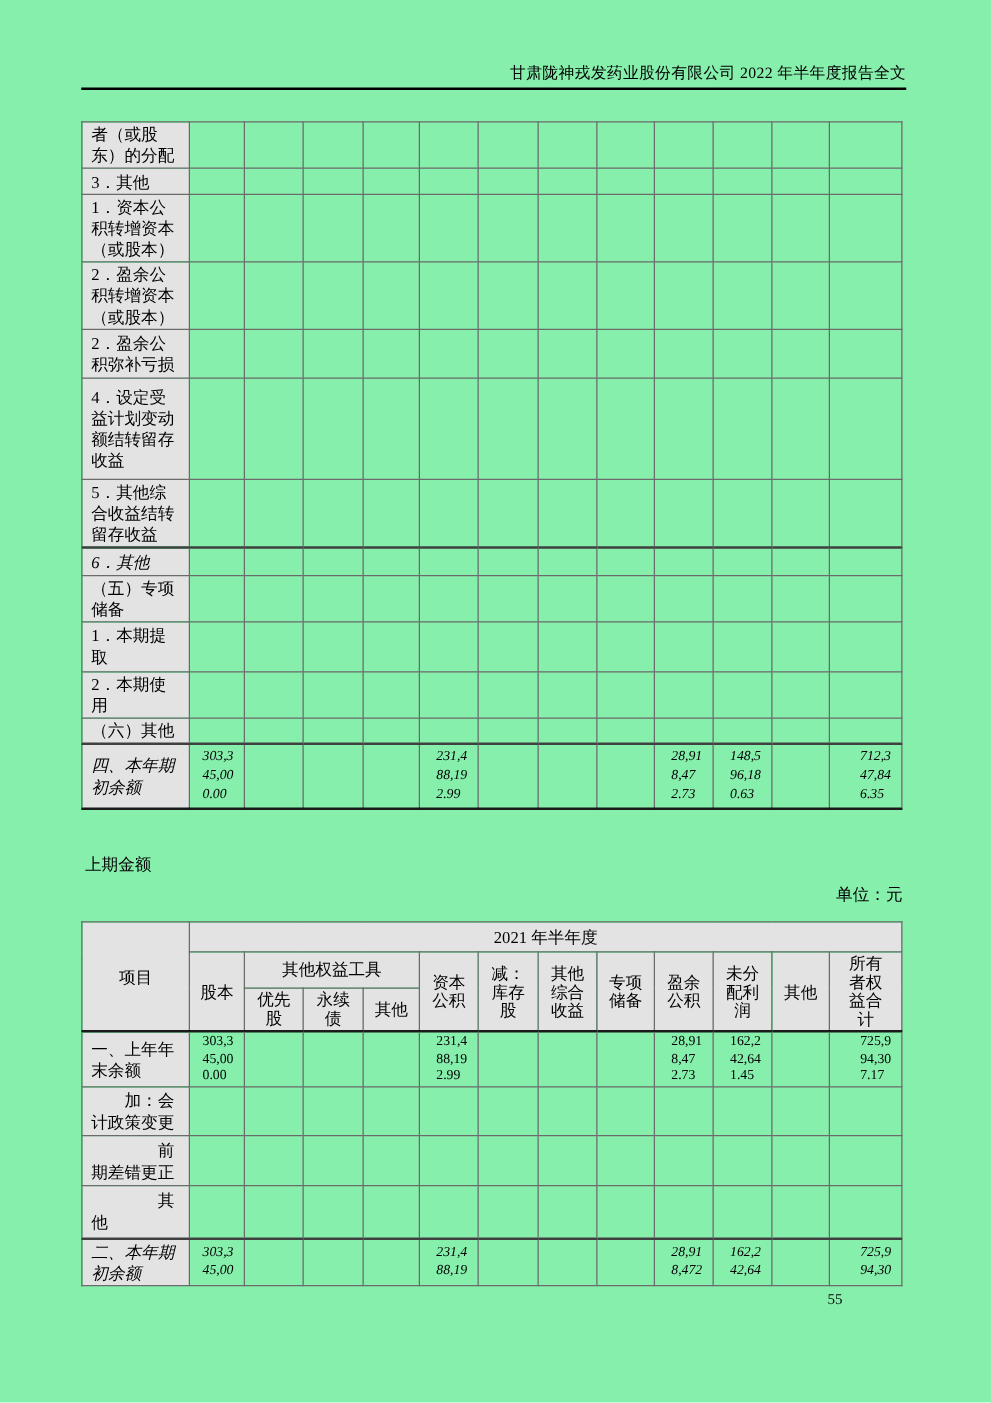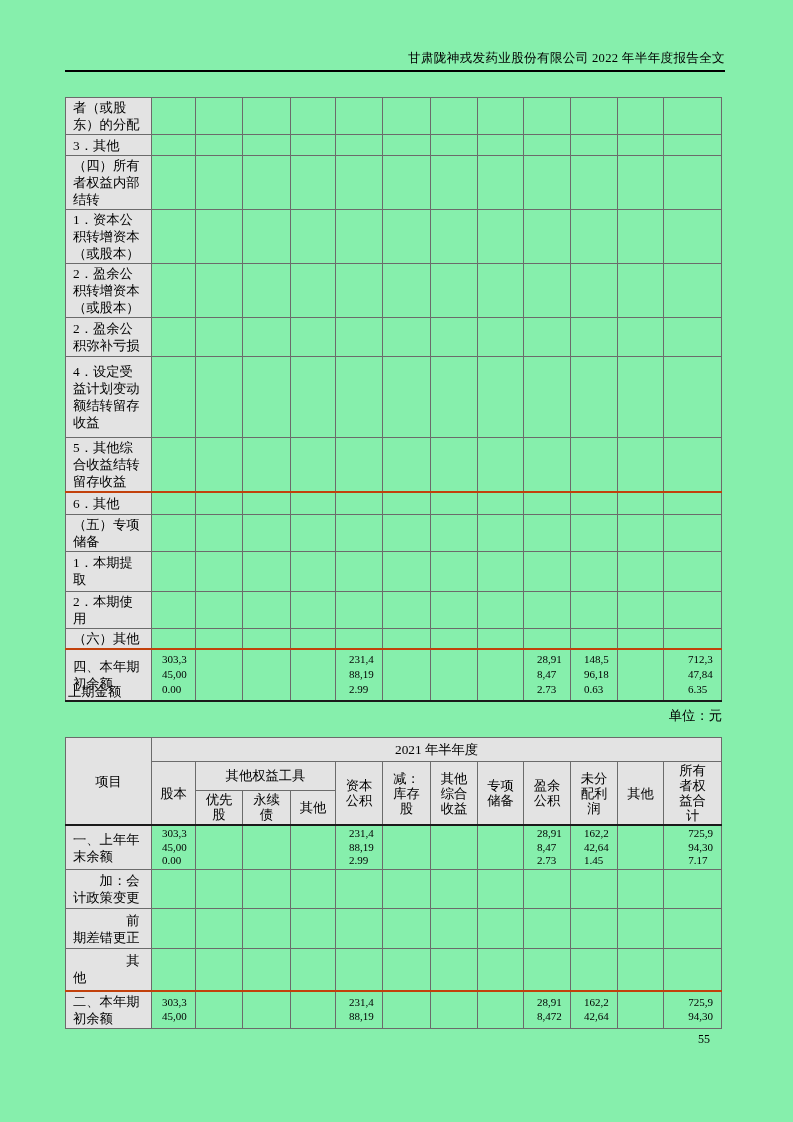--- a/index.html
+++ b/index.html
@@ -29,25 +29,25 @@
     text-align:center; vertical-align:middle; padding:1px 5px;
   }
   .hdr th.tight { padding-left:12px; padding-right:12px; }
   td.num { text-align:right; padding:1px 6px 1px 2px; vertical-align:middle; }
   .numwrap {
     display:inline-block; width:27px; word-break:break-all;
     text-align:left; font-size:11px; font-family:"Liberation Serif", serif;
   }
   #t1 .numwrap { line-height:15px; }
   #t2 .numwrap { line-height:13.5px; }
-  tr.tt > td { border-top:2px solid #c2410c; }
+  tr.tt > td { border-top:2px solid #404040;font-style:italic; }
   #t2 tbody tr:first-child > td { border-top:2px solid #1a1a1a; }
   .section-label { position:absolute; left:68px; top:683px; font-size:13.3px; }
   .unit-label    { position:absolute; left:65px; width:657px; top:707px; text-align:right; font-size:13.3px; }
-  .page-number   { position:absolute; left:640px; width:70px; top:1032px; text-align:right; font-size:12px; }
+  .page-number   { position:absolute; left:604px; width:70px; top:1032px; text-align:right; font-size:12px; }
 </style>
 </head>
 <body>
 
 <div class="page">
 
   <div class="doc-header">甘肃陇神戎发药业股份有限公司 2022 年半年度报告全文</div>
   <div class="header-rule"></div>
 
   <table id="t1">
@@ -77,35 +77,20 @@
           <td></td>
           <td></td>
           <td></td>
           <td></td>
           <td></td>
           <td></td>
           <td></td>
         </tr>
         <tr style="height: 21px;">
           <td class="lbl">3．其他</td>
-          <td></td>
-          <td></td>
-          <td></td>
-          <td></td>
-          <td></td>
-          <td></td>
-          <td></td>
-          <td></td>
-          <td></td>
-          <td></td>
-          <td></td>
-          <td></td>
-        </tr>
-        <tr style="height: 52px;">
-          <td class="lbl">（四）所有者权益内部结转</td>
           <td></td>
           <td></td>
           <td></td>
           <td></td>
           <td></td>
           <td></td>
           <td></td>
           <td></td>
           <td></td>
           <td></td>

